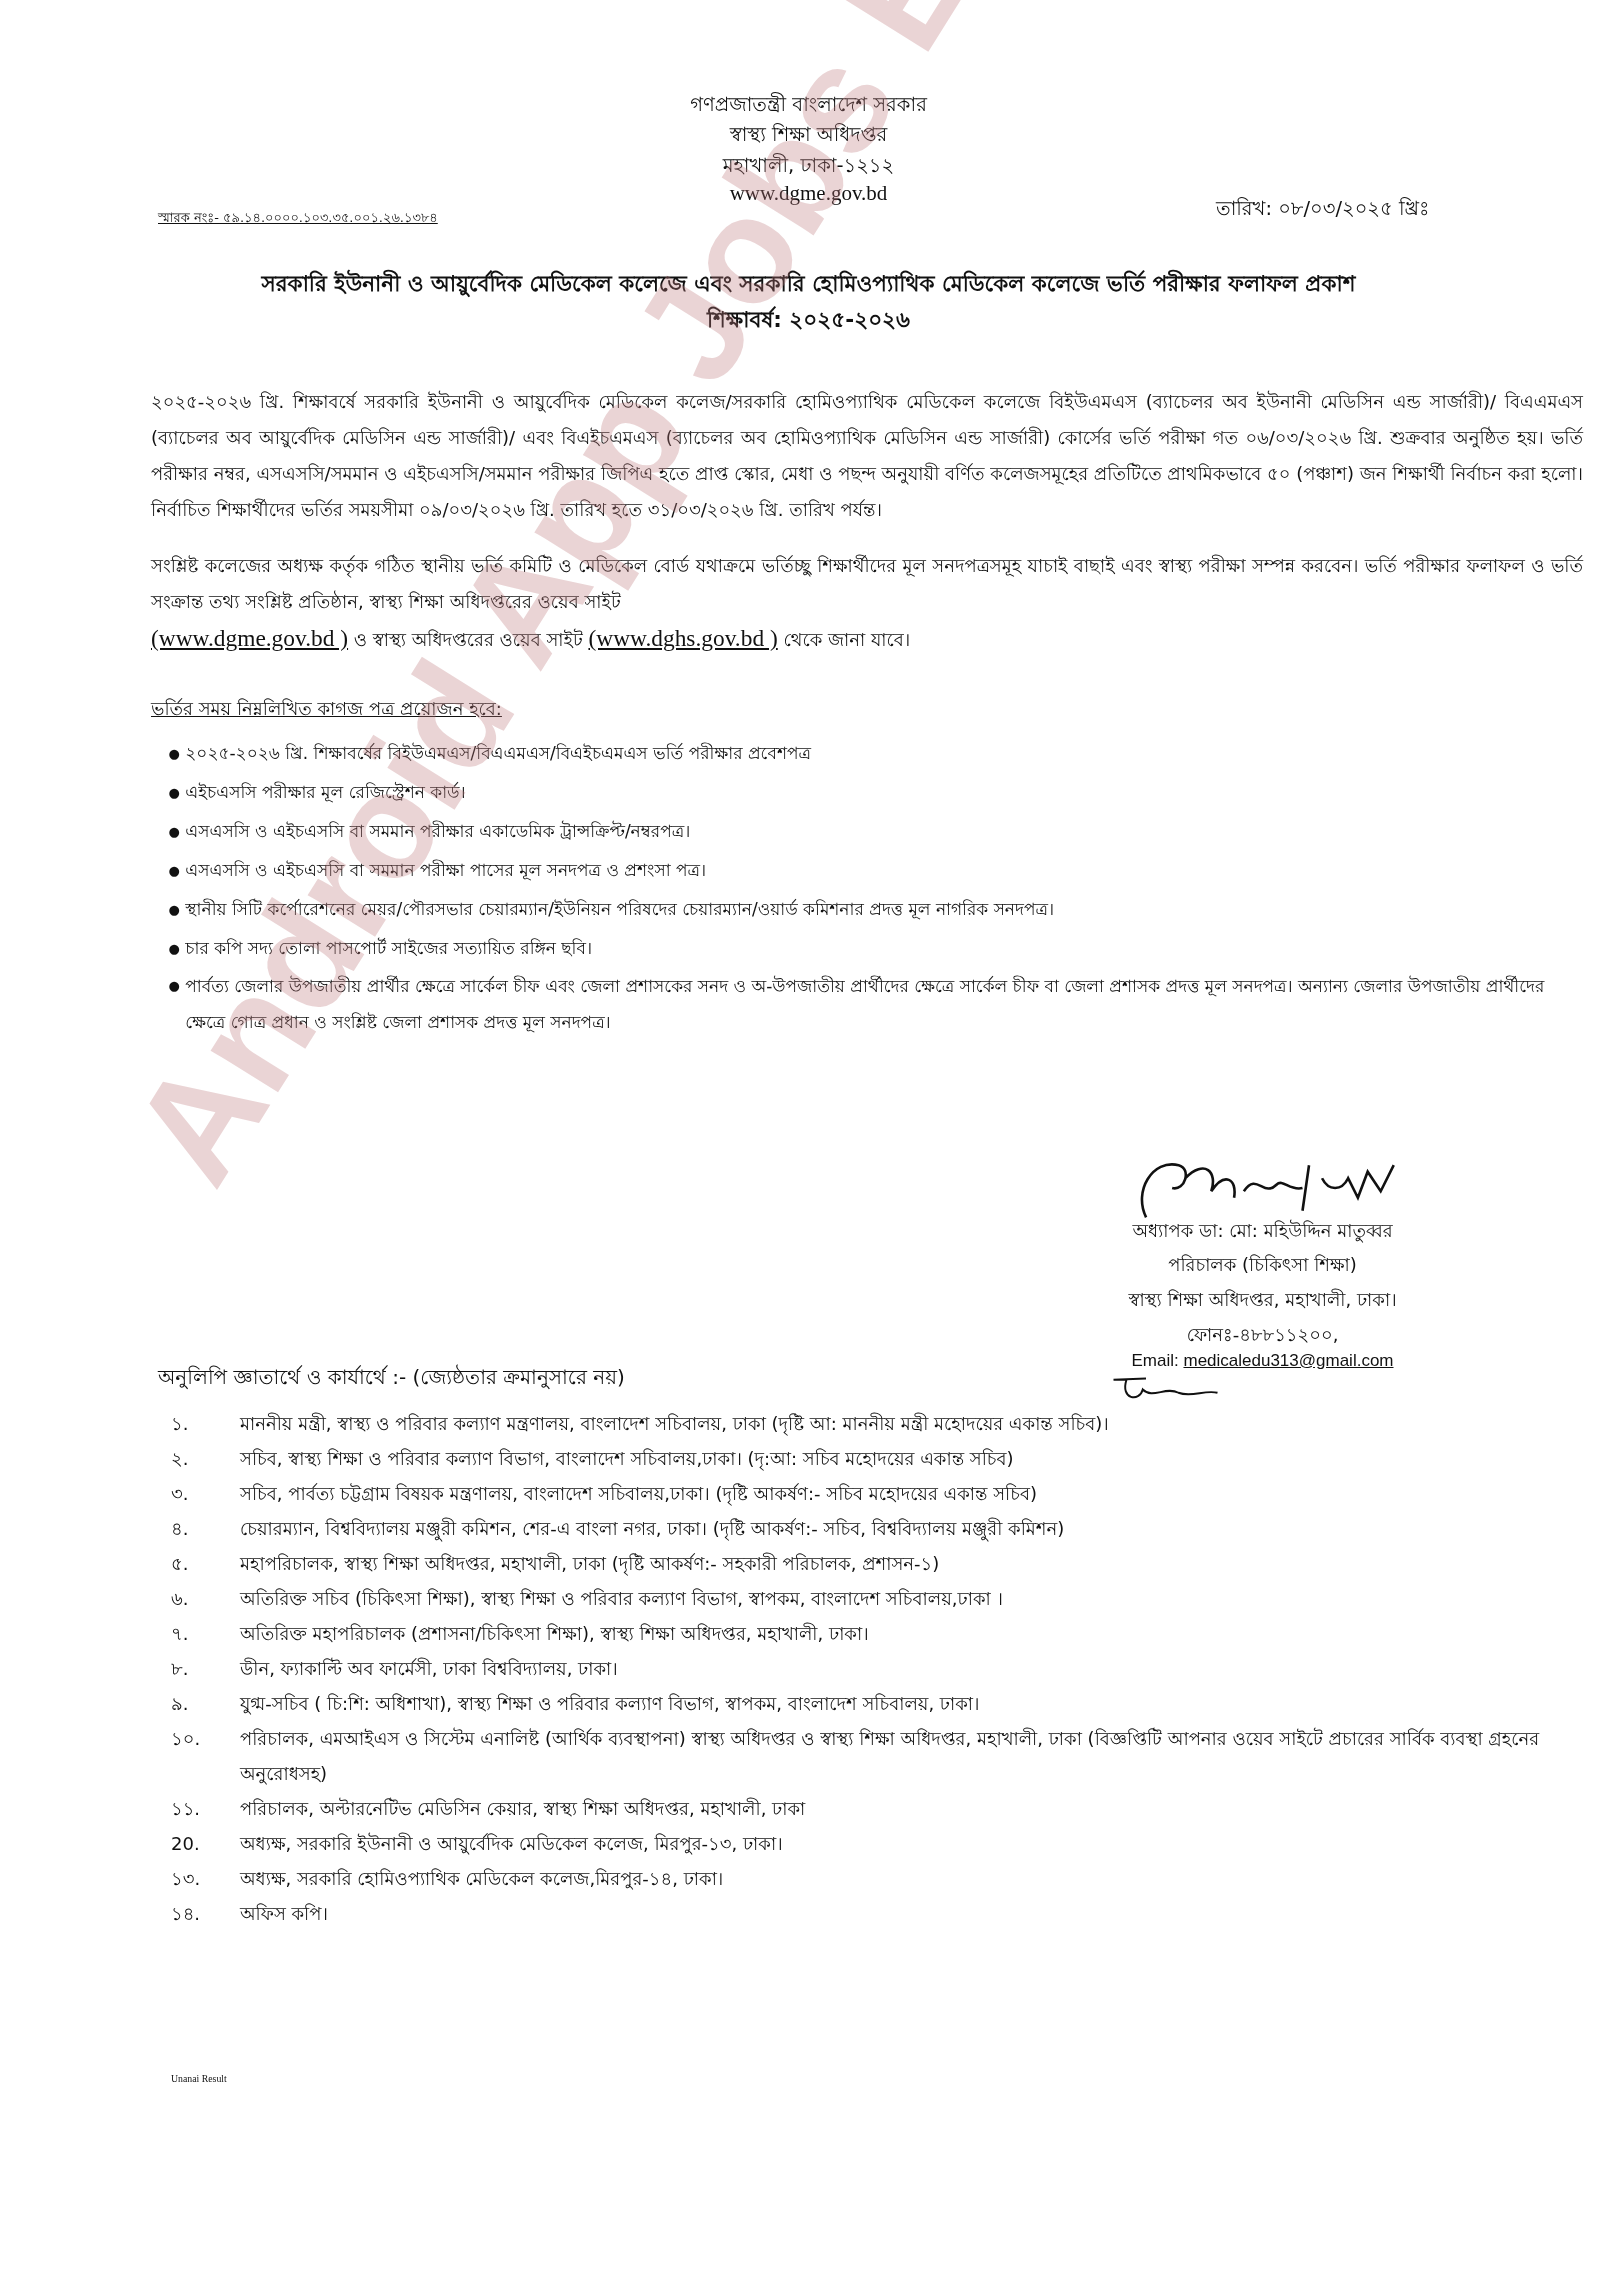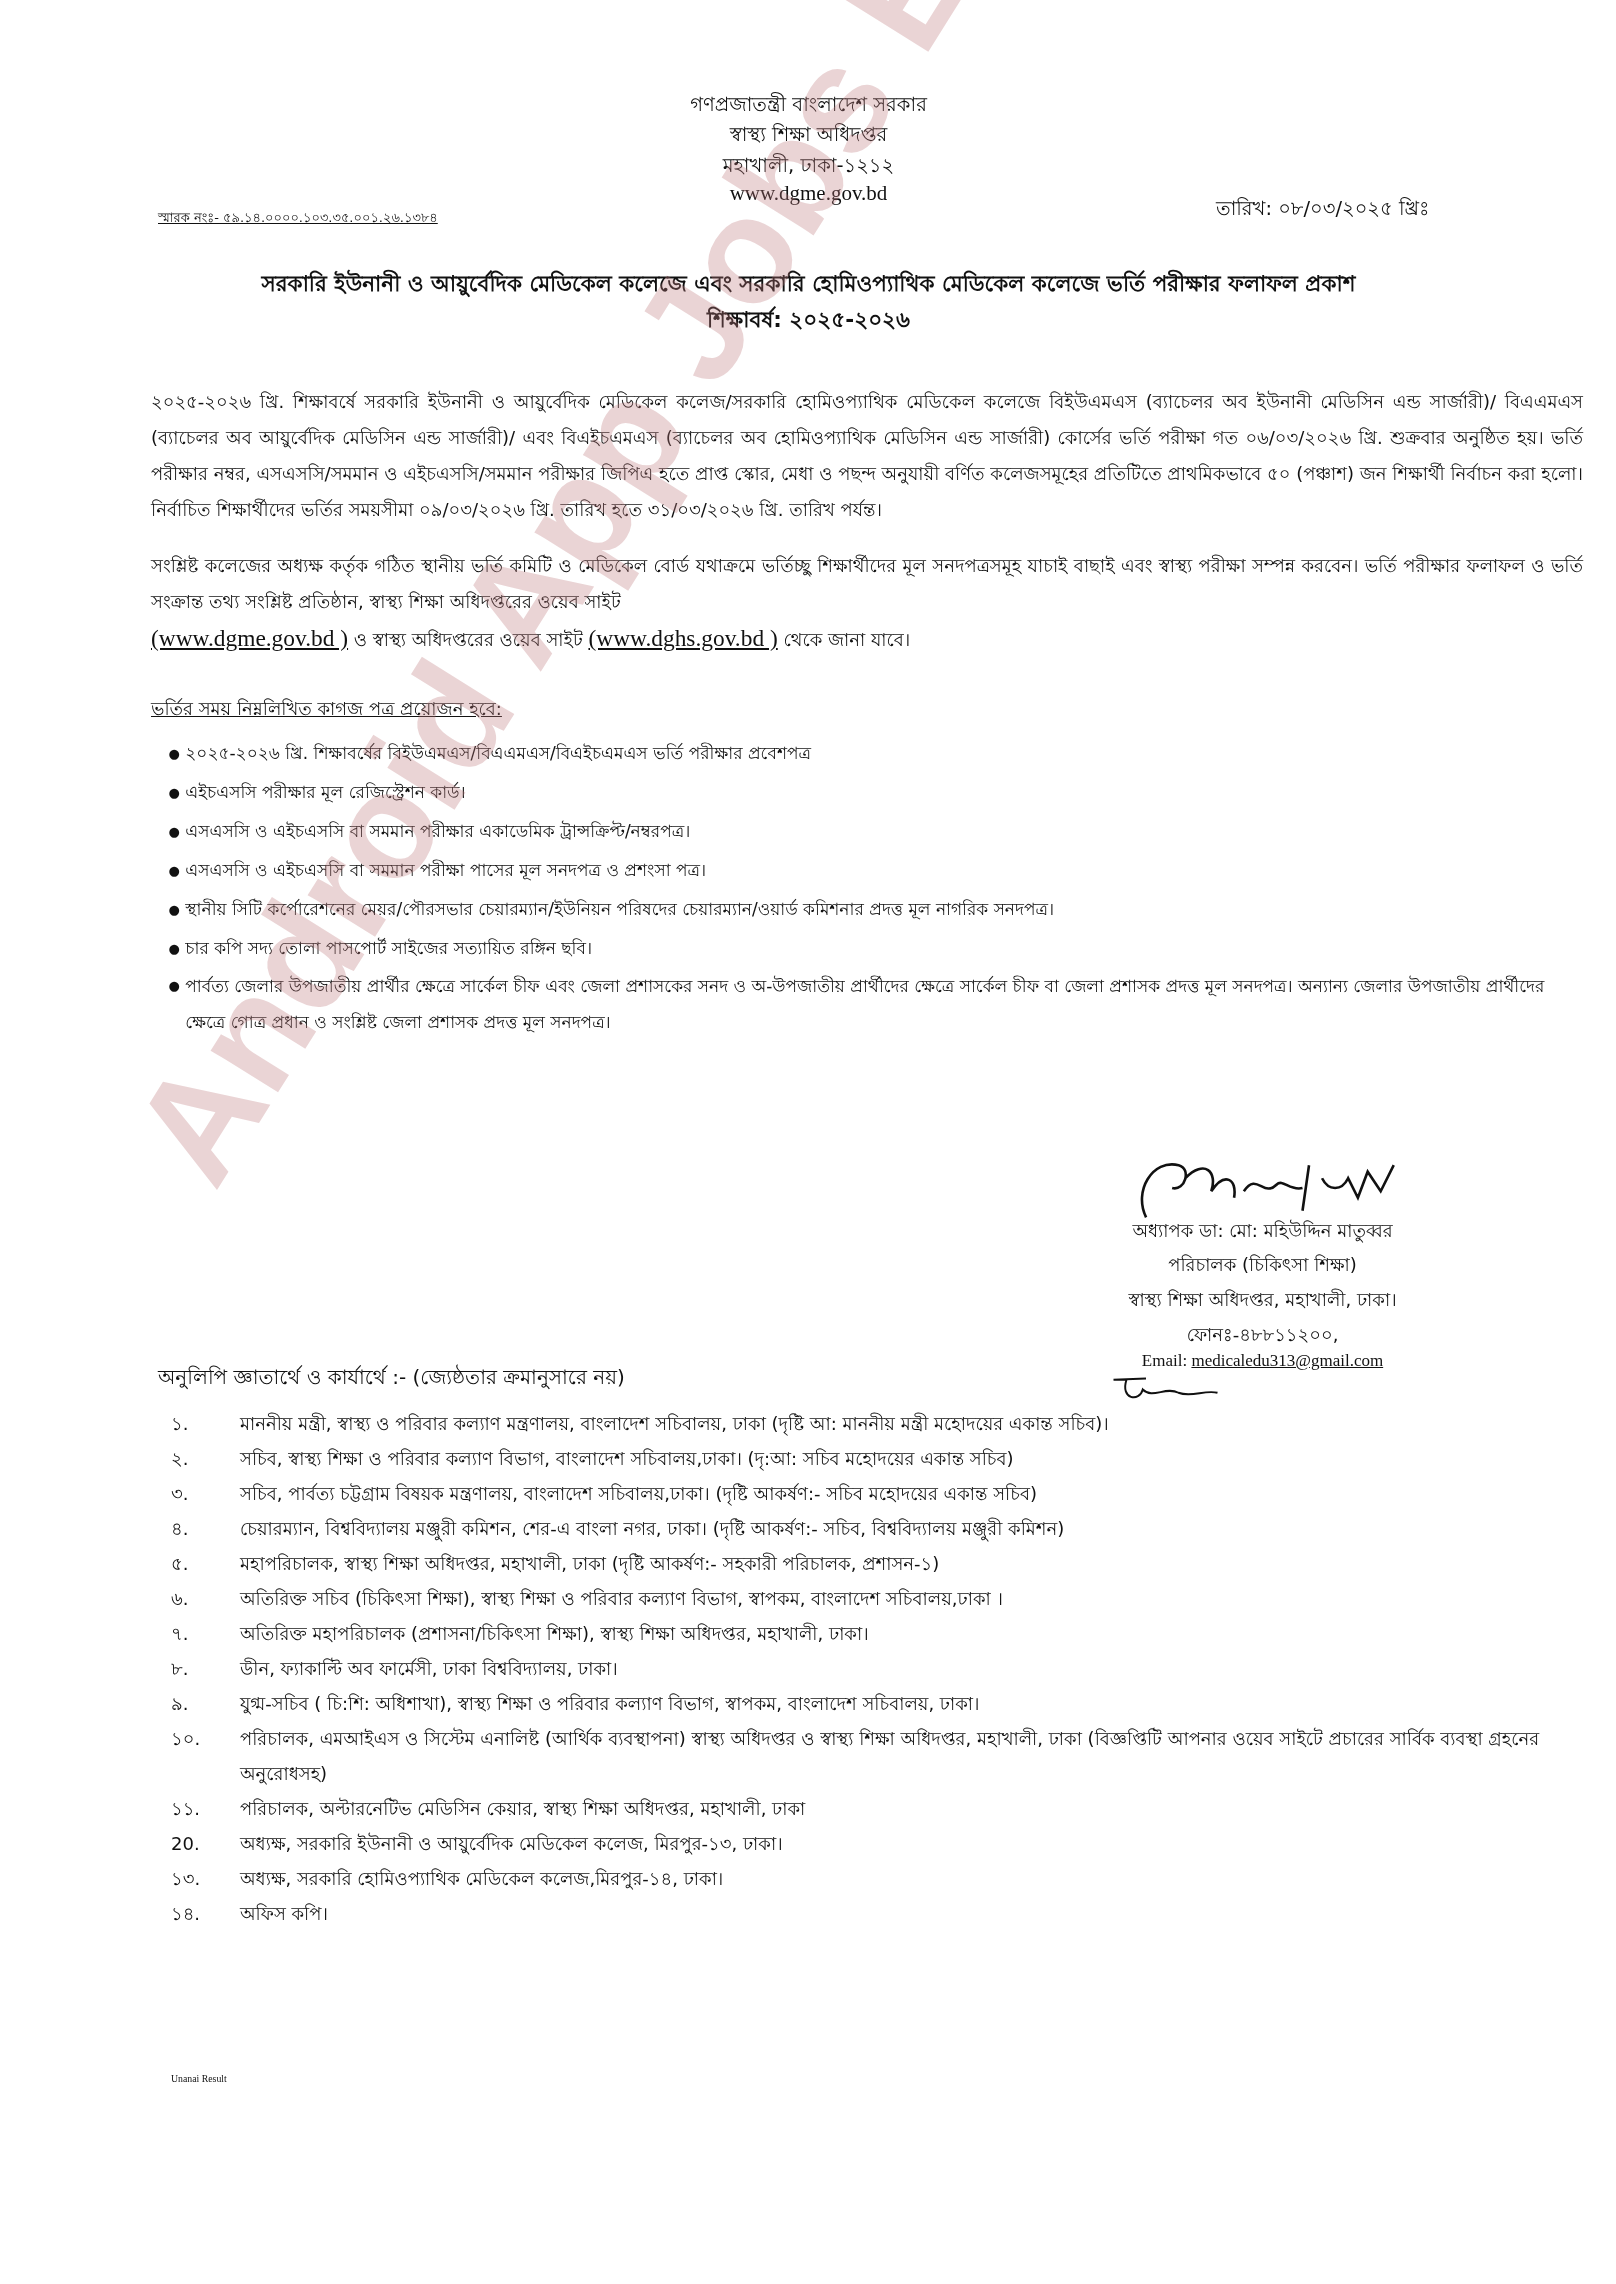--- a/index.html
+++ b/index.html
@@ -16,21 +16,21 @@
   .para { position:absolute; left:151px; width:1432px; font-size:18px; line-height:36px; text-align:justify; }
   .p1 { top:384px; } .p2 { top:548px; }
   .link { font-family:"Liberation Serif",serif; font-size:23.4px; text-decoration:underline; }
   .req-head { position:absolute; left:151px; top:695px; font-size:18px; text-decoration:underline; }
   .reqs { position:absolute; left:171px; top:734px; width:1412px; font-size:17px; margin:0; padding:0; list-style:none; }
   .reqs li { line-height:39px; position:relative; padding-left:14.3px; }
   .reqs li::before { content:"●"; position:absolute; left:-2.6px; font-size:13px; }
   .sig { position:absolute; left:1107px; top:1152px; width:391px; height:72px; }
   .signer { position:absolute; left:1015px; width:495px; text-align:center; font-size:18px; }
   .s1 { top:1217px; } .s2 { top:1251px; } .s3 { top:1286px; } .s4 { top:1321px; }
-  .s5 { top:1351px; font-family:Liberation Serif, serif; font-size:17px; }
+  .s5 { top:1351px; font-family:Liberation Sans, sans-serif; font-size:17px; }
   .s5 u { text-decoration:underline; }
   .sig2 { position:absolute; left:1107px; top:1373px; width:117px; height:33px; }
   .cc-head { position:absolute; left:158px; top:1362px; font-size:20px; }
   .cc { position:absolute; left:171px; top:1406px; width:1419px; margin:0; padding:0; list-style:none; font-size:18px; }
   .cc li { display:flex; line-height:35px; }
   .cc .num { width:69px; flex:none; }
   .cc .txt { flex:1; }
   .footer { position:absolute; left:171px; top:2073px; font-size:9.8px; font-family:"Liberation Serif",serif; }
   .wm { position:absolute; left:98px; top:1120px; font-family:"Liberation Sans",sans-serif;
         font-weight:bold; font-size:150px; color:rgba(190,120,125,0.32);

